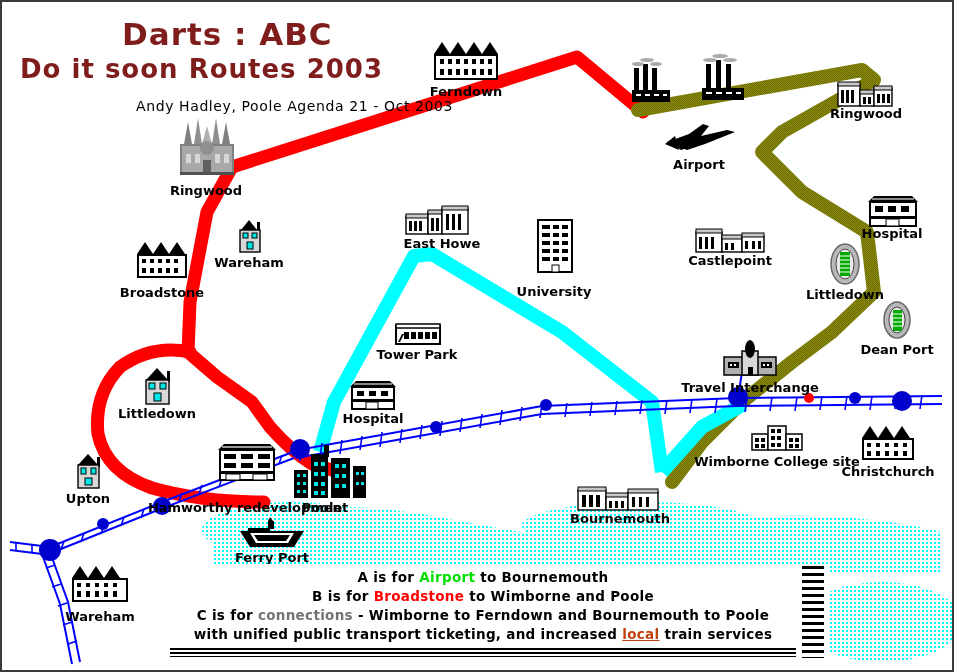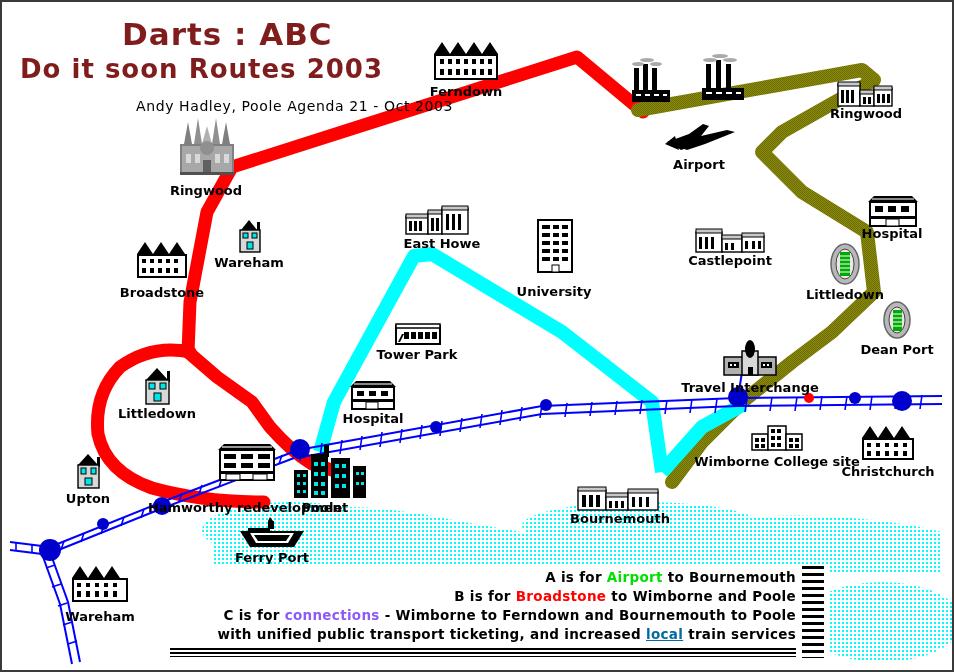--- a/index.html
+++ b/index.html
@@ -28,30 +28,30 @@
     position:absolute;transform:translateX(-50%);
     font-size:13px;font-weight:bold;color:#000;white-space:nowrap;
     font-family:"DejaVu Sans", sans-serif;text-align:center;
   }
   
   #legend-box{
     position:absolute;left:168px;top:562px;width:660px;height:100px;
     background:#ffffff;border:0;
   }
   #legend-lines{
-    position:absolute;left:0;top:4px;width:626px;text-align:right;
+    position:absolute;left:0;top:4px;width:626px;text-align:center;
   }
   .legend-line{
     font-size:13.5px;font-weight:bold;color:#000;white-space:nowrap;
     line-height:19px;font-family:"DejaVu Sans", sans-serif;letter-spacing:.3px;
   }
   .kw-airport{color:#00e000;}
   .kw-broadstone{color:#ff0000;}
-  .kw-connections{color:#8b5cf6;}
-  .kw-local{color:#0369a1;text-decoration:underline;}
+  .kw-connections{color:#737373;}
+  .kw-local{color:#c2410c;text-decoration:underline;}
   #legend-rule{
     position:absolute;left:0;top:84px;width:626px;height:9px;
     background:repeating-linear-gradient(to bottom,#000 0 2px,#fff 2px 4px);
   }
   #legend-barcode{
     position:absolute;left:632px;top:2px;width:22px;height:92px;
     background:repeating-linear-gradient(to bottom,#000 0 3px,#fff 3px 7px);
   }
 </style>
 </head>

